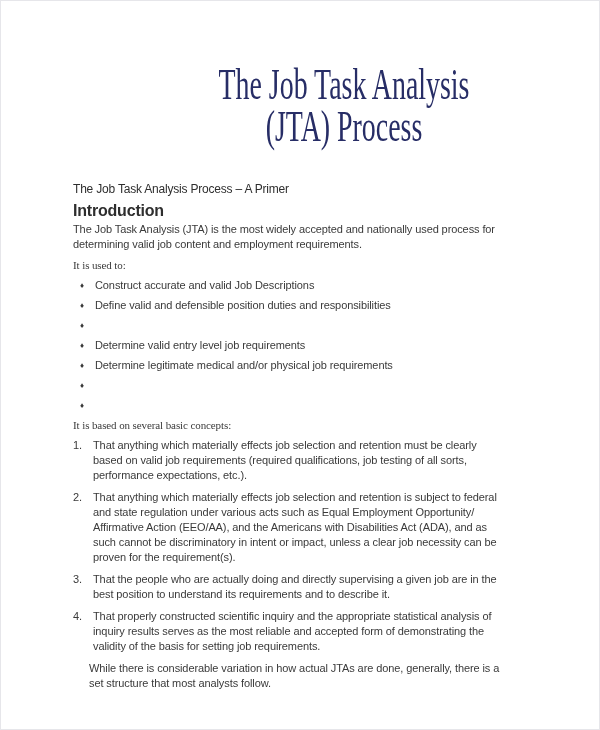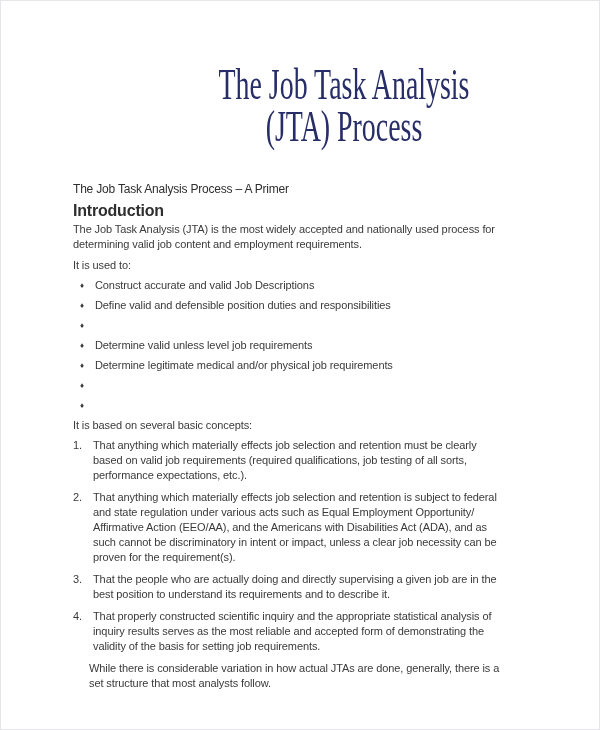--- a/index.html
+++ b/index.html
@@ -58,20 +58,21 @@
     color: var(--heading-text);
     letter-spacing: -0.2px;
     margin: 0 0 4px 0;
   }
   .para {
     margin: 0 0 6px 0;
   }
   .lines { white-space: pre; }
   .lead {
     margin: 0 0 5px 0;
+    font-family: Liberation Serif, serif;
   }
   .bullet-list { margin: 0 0 3px 0; }
   .bullet-row {
     display: flex;
     align-items: flex-start;
     margin-bottom: 5px;
   }
   .bullet-glyph {
     flex: 0 0 22px;
     padding-left: 7px;
@@ -121,21 +122,21 @@
       </div>
       <div class="bullet-row">
         <span class="bullet-glyph">♦</span>
         <span class="lines">Define valid and defensible position duties and responsibilities</span>
       </div>
       <div class="bullet-row">
         <span class="bullet-glyph">♦</span>
       </div>
       <div class="bullet-row">
         <span class="bullet-glyph">♦</span>
-        <span class="lines">Determine valid unless level job requirements</span>
+        <span class="lines">Determine valid entry level job requirements</span>
       </div>
       <div class="bullet-row">
         <span class="bullet-glyph">♦</span>
         <span class="lines">Determine legitimate medical and/or physical job requirements</span>
       </div>
       <div class="bullet-row">
         <span class="bullet-glyph">♦</span>
       </div>
       <div class="bullet-row">
         <span class="bullet-glyph">♦</span>

